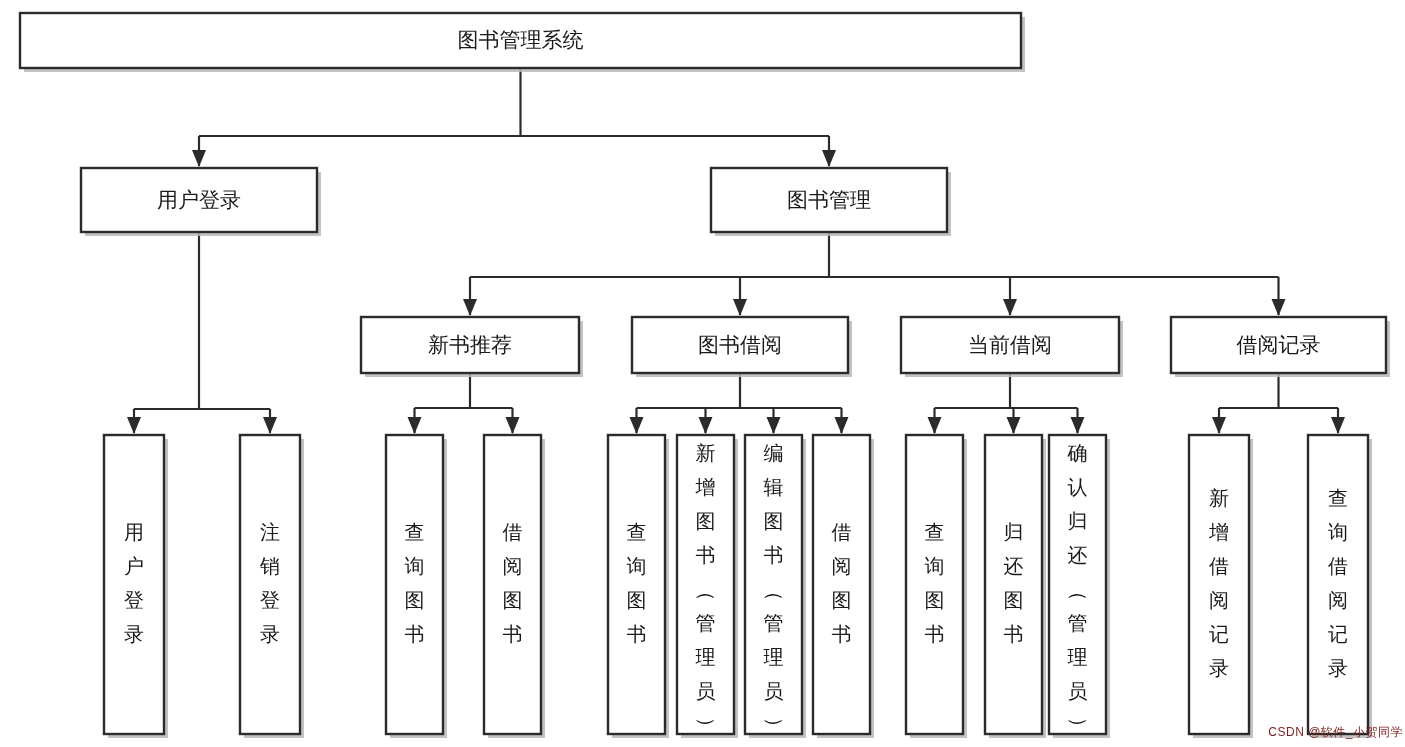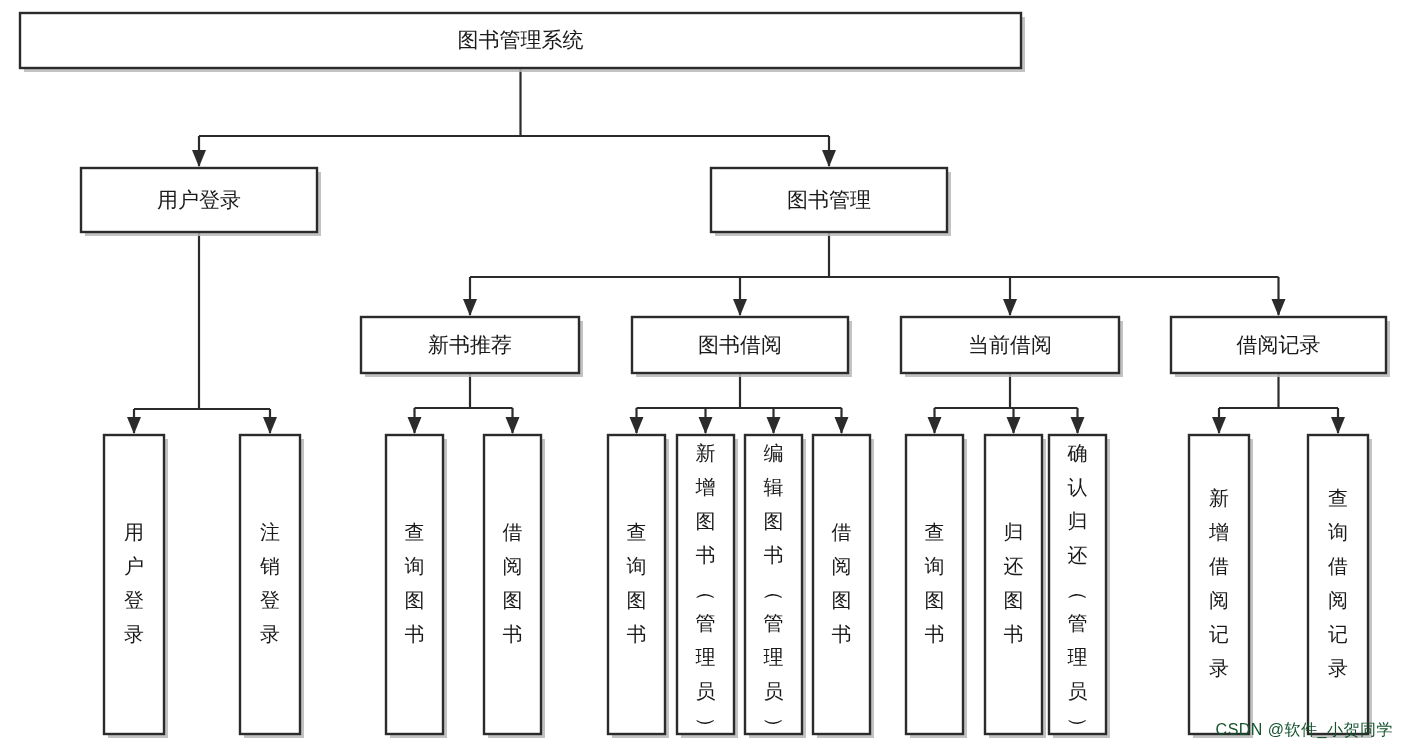--- a/index.html
+++ b/index.html
@@ -55,25 +55,25 @@
   }
   .node-label-v {
     fill: #1a1a1a;
     font-family: "Liberation Sans", "DejaVu Sans", sans-serif;
     font-size: 20px;
     text-anchor: middle;
     dominant-baseline: middle;
   }
   .watermark {
     position: absolute;
-    right: 12px;
+    right: 2px;
     bottom: 6px;
     font-family: "Liberation Sans", "DejaVu Sans", sans-serif;
-    font-size: 16px;
-    color: #14532d;
+    font-size: 12px;
+    color: #7f1d1d;
     letter-spacing: 0.5px;
     white-space: nowrap;
     user-select: none;
   }
 </style>
 </head>
 <body>
 
 <div id="diagram-root">
   <svg id="tree-svg" viewBox="0 0 1405 747">

